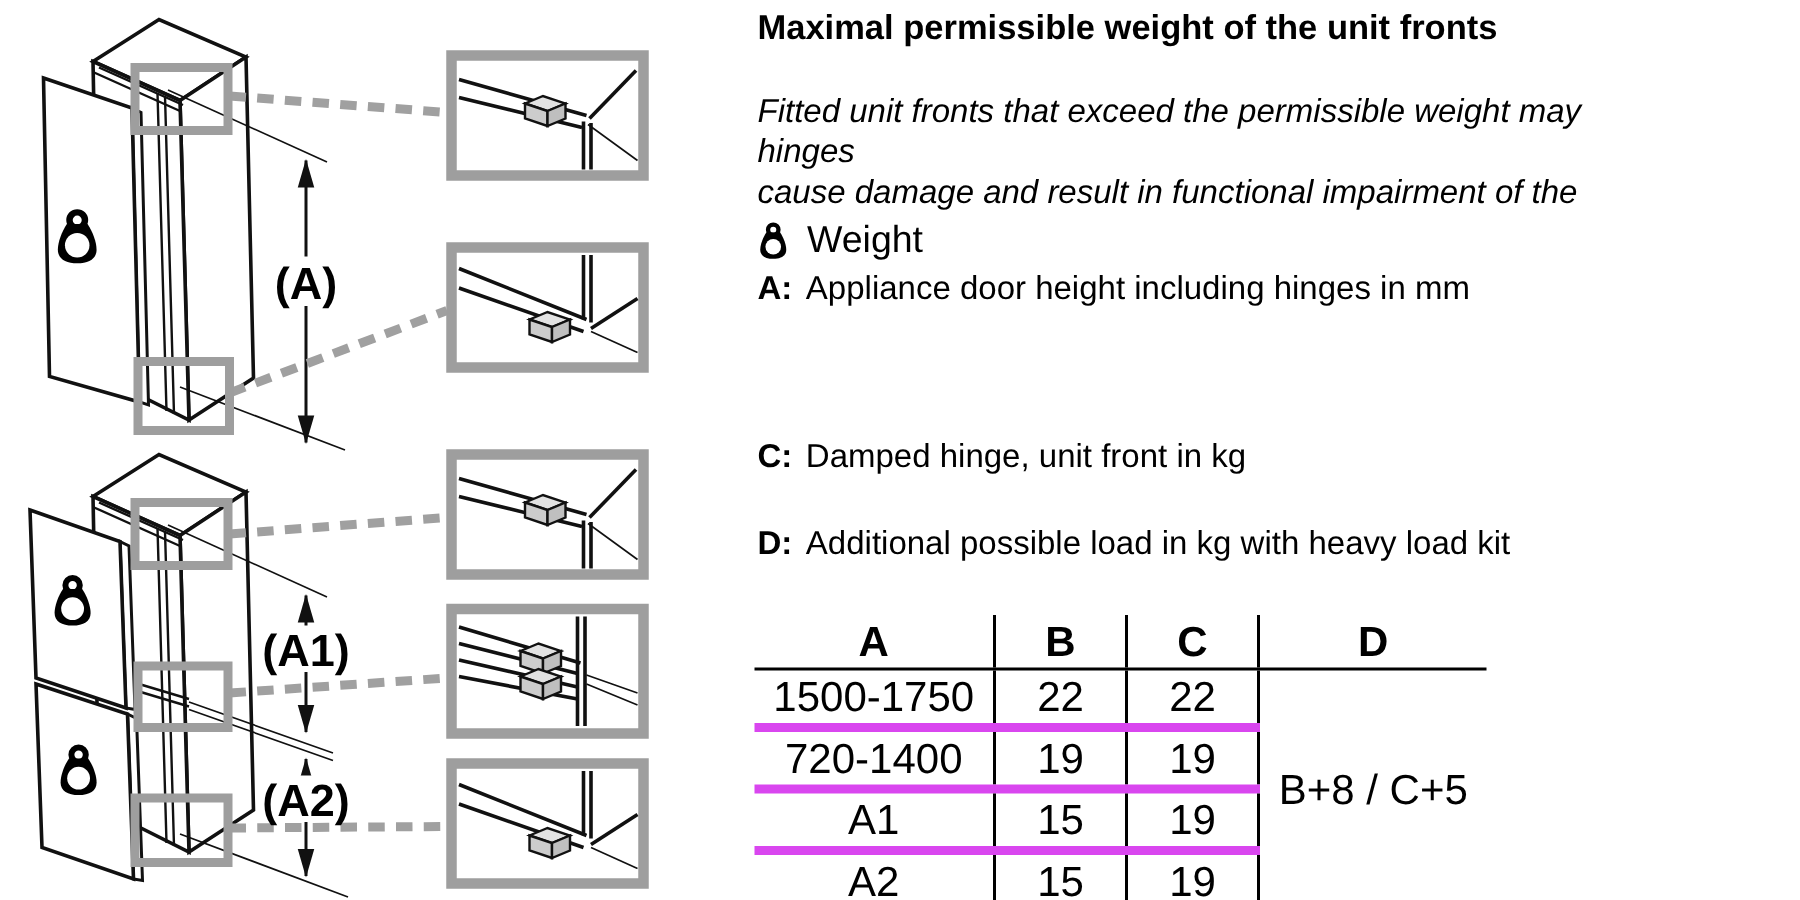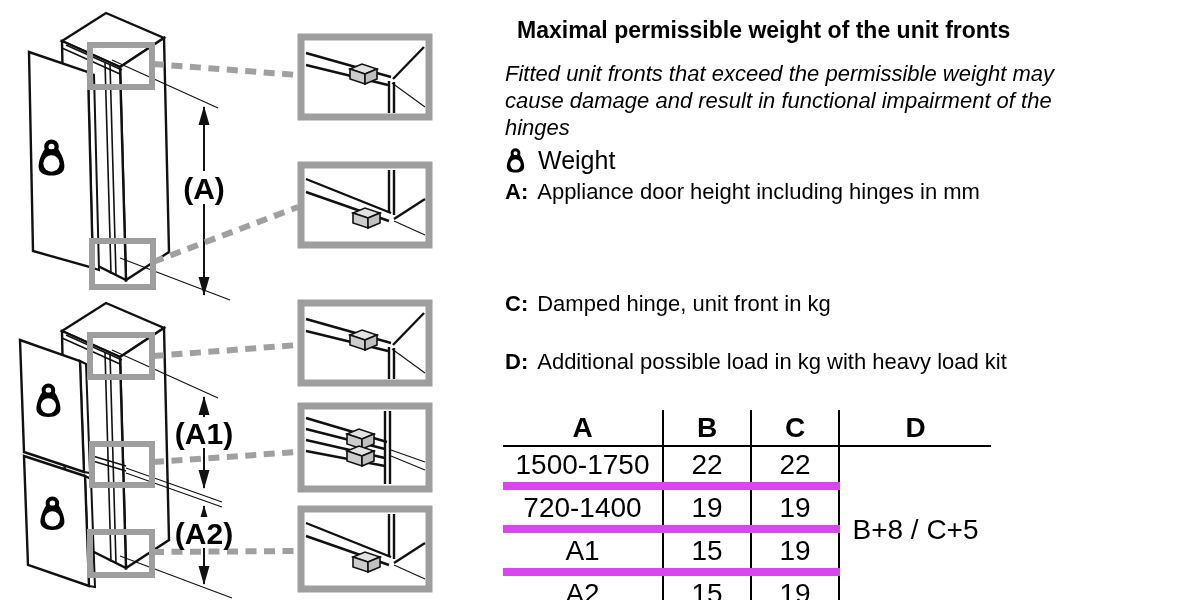--- a/index.html
+++ b/index.html
@@ -1,32 +1,32 @@
 <!DOCTYPE html>
 <html><head>
 <meta charset="utf-8">
 <style>
   html,body{margin:0;padding:0;background:#fff;}
   .page{position:relative;width:1200px;height:600px;background:#ffffff;overflow:hidden;
         font-family:"Liberation Sans",sans-serif;color:#000;}
   .diagram-svg{position:absolute;left:0;top:0;}
   .right-col{position:absolute;left:505px;top:0;width:695px;height:600px;}
-  .title{position:absolute;top:5px;left:0;margin:12px;font-size:23px;font-weight:700;white-space:nowrap;}
+  .title{position:absolute;top:5px;left:0;margin:0;font-size:23px;font-weight:700;white-space:nowrap;}
   .para{position:absolute;top:60px;left:0;font-size:22px;line-height:27px;font-style:italic;}
   .weight-line{position:absolute;top:146px;left:0;display:flex;align-items:center;font-size:25px;}
   .weight-line .kb-small{margin-right:12px;display:block;}
   .def{position:absolute;left:0;font-size:22px;white-space:nowrap;}
   .def .k{font-weight:700;margin-right:9px;}
   .def-a{top:179px}.def-b{top:233px}.def-c{top:291px}.def-d{top:349px}
   .spec-table{position:absolute;left:-2px;top:410px;border-collapse:collapse;table-layout:fixed;font-size:28px;}
   .spec-table th,.spec-table td{padding:0;text-align:center;height:35px;font-weight:400;line-height:35px;}
   .spec-table th{font-weight:700;border-bottom:2px solid #000;}
   .cA{width:160px}.cB{width:88px}.cC{width:88px}.cD{width:152px}
   .bl{border-left:2px solid #000;}
-  .rb{border-bottom:8px solid #d946ef;}
+  .rb{border-bottom:6px solid #d946ef;}
   .bold{font-weight:700;}
   .dcell{vertical-align:middle;line-height:normal;}
   svg text.dim-label{font-family:"Liberation Sans",sans-serif;font-weight:700;font-size:30px;fill:#000;}
 </style>
 </head>
 <body>
 
 <div class="page">
 
   <svg class="diagram-svg" width="490" height="600" viewBox="0 0 490 600">
@@ -162,22 +162,22 @@
       <path d="M93,56 L124,70" stroke="#111" stroke-width="1.1" fill="none"></path>
       <use href="#hingeblock" transform="translate(66,52)"></use>
     </g>
   </svg>
 
   <div class="right-col">
     <h1 class="title">Maximal permissible weight of the unit fronts</h1>
 
     <div class="para">
       <div>Fitted unit fronts that exceed the permissible weight may</div>
+      <div>hinges</div>
       <div>cause damage and result in functional impairment of the</div>
-      <div>hinges</div>
     </div>
 
     <div class="weight-line">
       <svg class="kb-small" width="21" height="26" viewBox="0 0 36 45">
         <circle cx="18" cy="9" r="6" fill="#fff" stroke="#000" stroke-width="5"></circle>
         <path d="M10,12 C6,18 3,26 3,32 C3,39 9,42.5 18,42.5 C27,42.5 33,39 33,32 C33,26 30,18 26,12 Z" fill="#000"></path>
         <circle cx="18" cy="28.5" r="9" fill="#fff"></circle>
       </svg>
       <span>Weight</span>
     </div>

